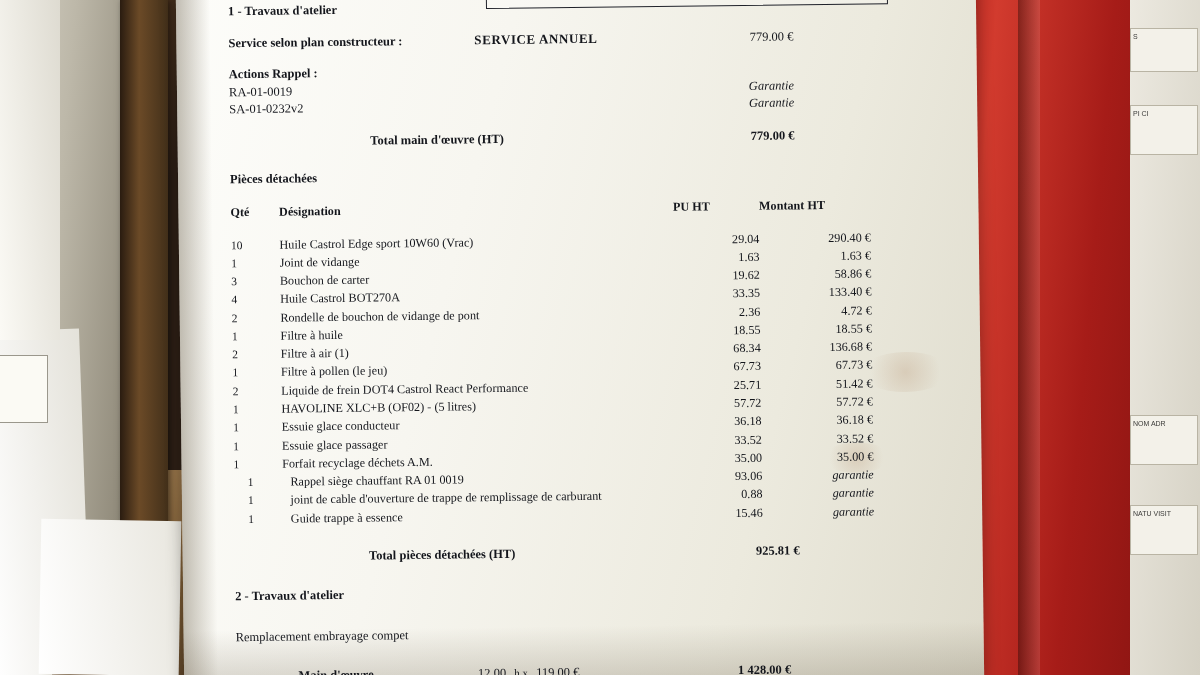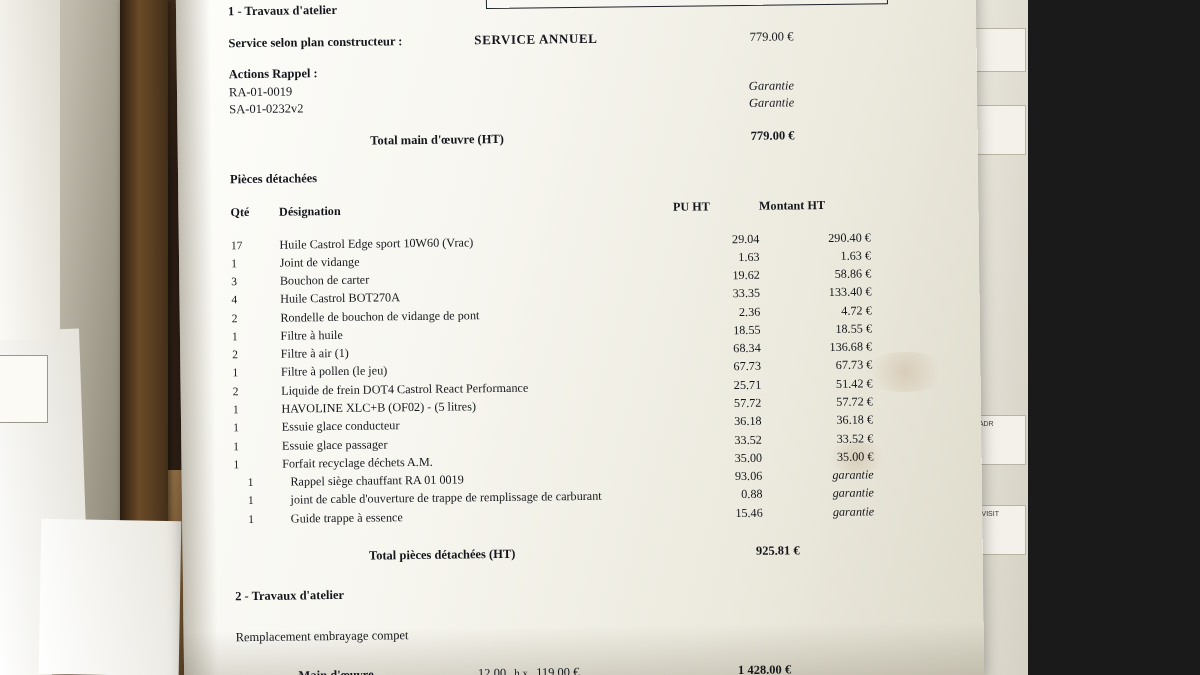--- a/index.html
+++ b/index.html
@@ -2,21 +2,21 @@
 <html><head>
 <meta charset="utf-8">
 <style>
   html, body {
     margin: 0;
     padding: 0;
     background: #1a1a1a;
   }
   #scene {
     position: relative;
-    width: 1028px;
+    width: 1200px;
     height: 675px;
     overflow: hidden;
     font-family: "Liberation Serif", serif;
     background: #6b4f33;
   }
   
   .bg-wall {
     position: absolute;
     left: 0; top: 0;
     width: 1200px; height: 675px;
@@ -294,21 +294,21 @@
         <thead>
           <tr>
             <th class="c-qte">Qté</th>
             <th class="c-des">Désignation</th>
             <th class="c-pu">PU HT</th>
             <th class="c-mt">Montant HT</th>
           </tr>
         </thead>
         <tbody>
           <tr>
-            <td class="c-qte">17</td>
+            <td class="c-qte">10</td>
             <td class="c-des">Huile Castrol Edge sport 10W60 (Vrac)</td>
             <td class="c-pu">29.04</td>
             <td class="c-mt">290.40 €</td>
           </tr>
           <tr>
             <td class="c-qte">1</td>
             <td class="c-des">Joint de vidange</td>
             <td class="c-pu">1.63</td>
             <td class="c-mt">1.63 €</td>
           </tr>

